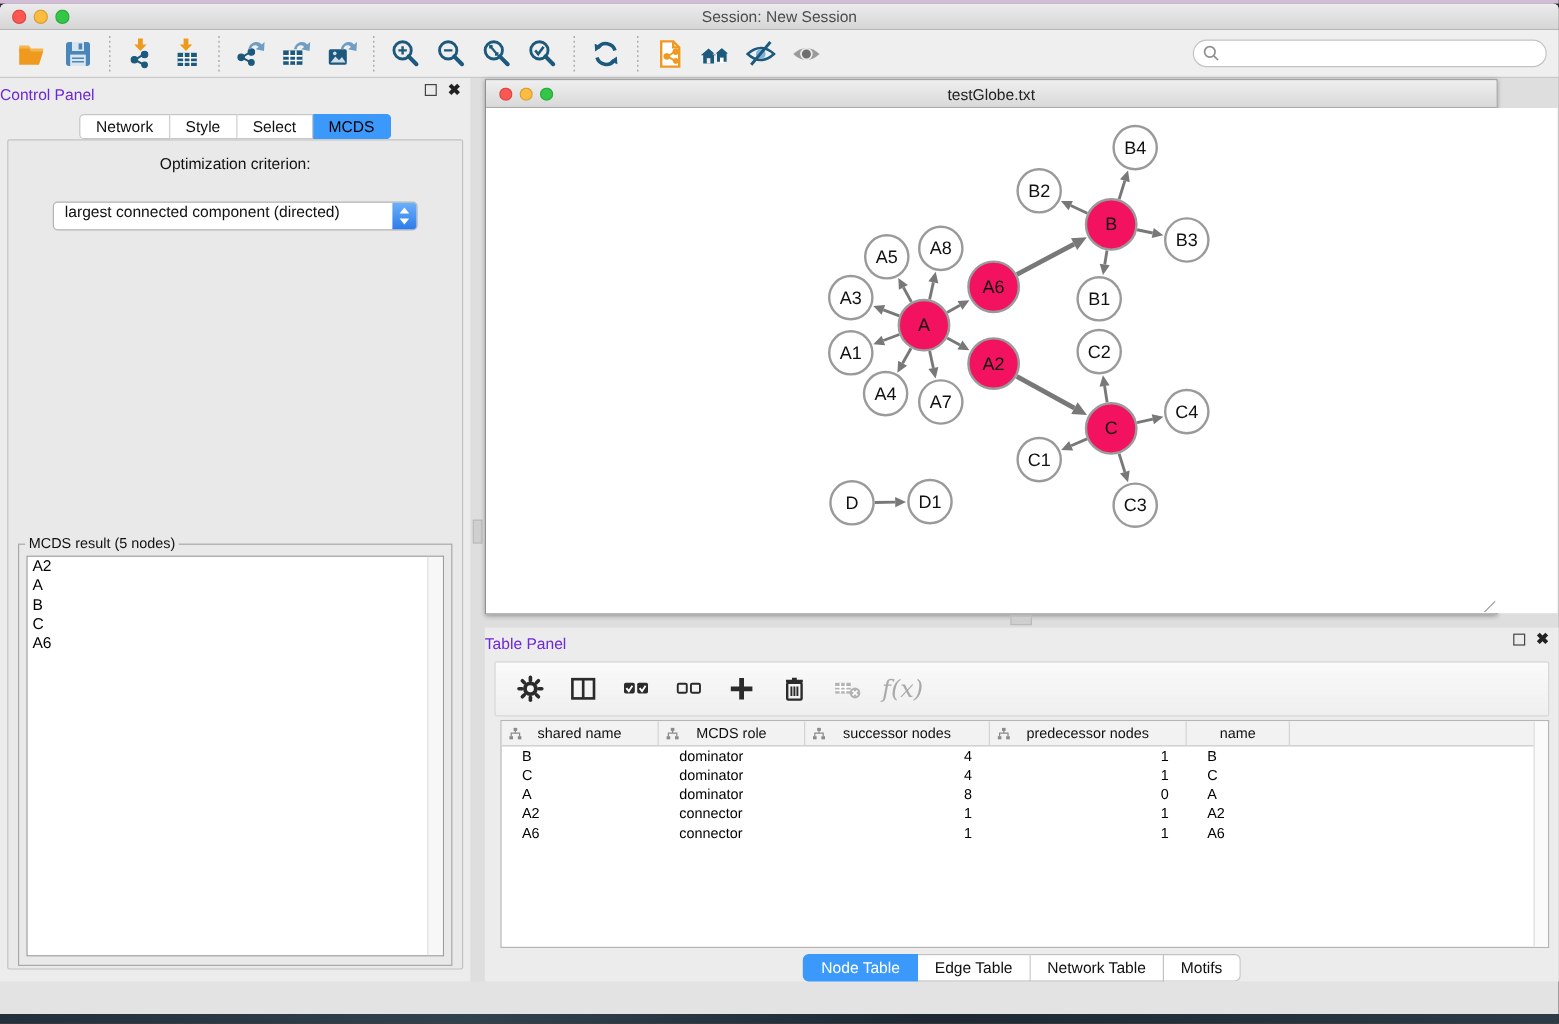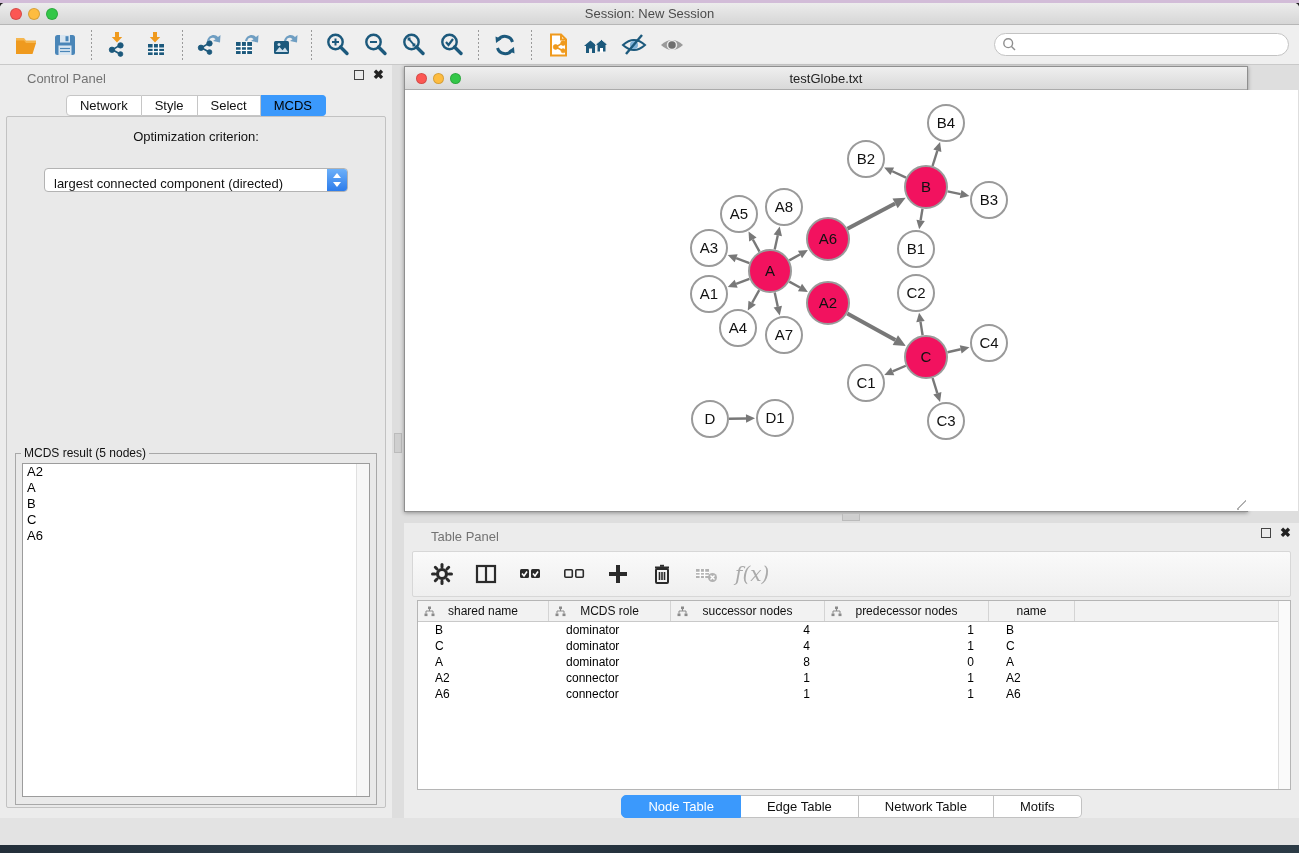--- a/index.html
+++ b/index.html
@@ -35,35 +35,35 @@
   .search-box { position:absolute; right:10px; top:8px; width:295px; height:23px;
     background:#fff; border:1px solid #c3c3c3; border-radius:12px; display:flex; align-items:center; }
   .search-box svg { margin-left:7px; }
 
   
   .content { position:absolute; left:0; top:62px; width:100%; height:753px; background:#dedede; }
 
   
   .control-panel { position:absolute; left:0; top:0; width:392px; height:753px; background:#ececec; }
   .panel-header { position:relative; height:26px; }
-  .panel-header .ph-title { position:absolute; left:27px; top:6px; font-size:13px; color:#737373; }
+  .panel-header .ph-title { position:absolute; left:0; top:6px; font-size:13px; color:#6d28d9; }
   .ph-btns { position:absolute; right:8px; top:5px; display:flex; gap:9px; align-items:center; }
   .float-ic { width:10px; height:10px; border:1.5px solid #444; display:inline-block; }
   .close-ic { font-size:13px; font-weight:bold; color:#222; line-height:10px; }
   .cp-tabs { position:absolute; left:0; right:0; top:30px; display:flex; justify-content:center; z-index:2; }
   .cp-tab { background:#fff; border:1px solid #c6c6c6; border-left:none; padding:2px 13px;
     font-size:13px; color:#111; height:21px; }
   .cp-tab:first-child { border-left:1px solid #c6c6c6; border-radius:4px 0 0 4px; }
   .cp-tab:last-child { border-radius:0 4px 4px 0; }
   .cp-tab.selected { background:#3b99fc; border-color:#3b99fc; color:#000000; }
   .cp-body { position:absolute; left:6px; right:6px; top:51px; bottom:10px;
     background:#e9e9e9; border:1px solid #c2c2c2; border-radius:2px; }
   .opt-label { text-align:center; margin-top:12px; font-size:13px; color:#111; }
   .dropdown { position:absolute; left:37px; right:37px; top:51px; height:24px; background:#fff;
-    border:1px solid #b3b3b3; border-radius:4px; display:flex; align-items:flex-end; }
+    border:1px solid #b3b3b3; border-radius:4px; display:flex; align-items:flex-start; }
   .dd-value { flex:1; font-size:13px; color:#111; padding-left:9px; white-space:nowrap; }
   .dd-stepper { width:20px; height:22px; border-radius:0 3px 3px 0;
     background:linear-gradient(#6cb0f9,#2d7ceb); display:flex; flex-direction:column;
     align-items:center; justify-content:center; gap:1px; }
   .btn-row { position:absolute; left:0; right:0; top:86px; display:flex; justify-content:center; gap:14px; }
   .mac-btn { background:linear-gradient(#ffffff,#f2f2f2); border:1px solid #b9b9b9; border-radius:4px;
     font-size:13px; color:#111; padding:3px 16px; height:23px; }
   .result-fieldset { position:absolute; left:8px; right:8px; top:336px; bottom:2px;
     border:1px solid #a8a8a8; }
   .legend { position:absolute; top:-8px; left:5px; background:#e9e9e9; padding:0 3px;
@@ -111,21 +111,21 @@
   .dt-header { display:flex; height:21px; background:#f2f2f2; border-bottom:1px solid #c9c9c9; }
   .dt-hcell { position:relative; border-right:1px solid #d4d4d4; font-size:12px; color:#111;
     display:flex; align-items:center; justify-content:center; }
   .dt-hcell svg { position:absolute; left:6px; top:5px; }
   .dt-row { display:flex; height:16px; }
   .dt-cell { font-size:12px; color:#000; line-height:16px; padding-left:17px; white-space:nowrap; }
   .dt-cell.num { text-align:right; padding-left:0; padding-right:15px; }
   .c0{width:131px} .c1{width:122px} .c2{width:154px} .c3{width:164px} .c4{width:86px} .cf{flex:1}
 
   .bottom-tabs { position:absolute; left:0; right:0; top:272px; display:flex; justify-content:center; }
-  .seg-tab { background:#fff; border:1px solid #c2c2c2; border-left:none; padding:3px 26px;
+  .seg-tab { background:#fff; border:1px solid #c2c2c2; border-left:none; padding:3px 14px;
     font-size:13px; color:#111; height:23px; }
   .seg-tab:first-child { border-left:1px solid #c2c2c2; border-radius:5px 0 0 5px; }
   .seg-tab:last-child { border-radius:0 5px 5px 0; }
   .seg-tab.selected { background:#3b99fc; border-color:#3b99fc; color:#fff; }
 
   
   .status-bar { position:absolute; left:0; top:815px; width:100%; height:30px; background:#ececec;
     border-top:1px solid #c0c0c0; }
   .list-btn { position:absolute; left:10px; top:5px; width:26px; height:21px;
     background:linear-gradient(#fdfdfd,#ededed); border:1px solid #b3b3b3; border-radius:3px;

